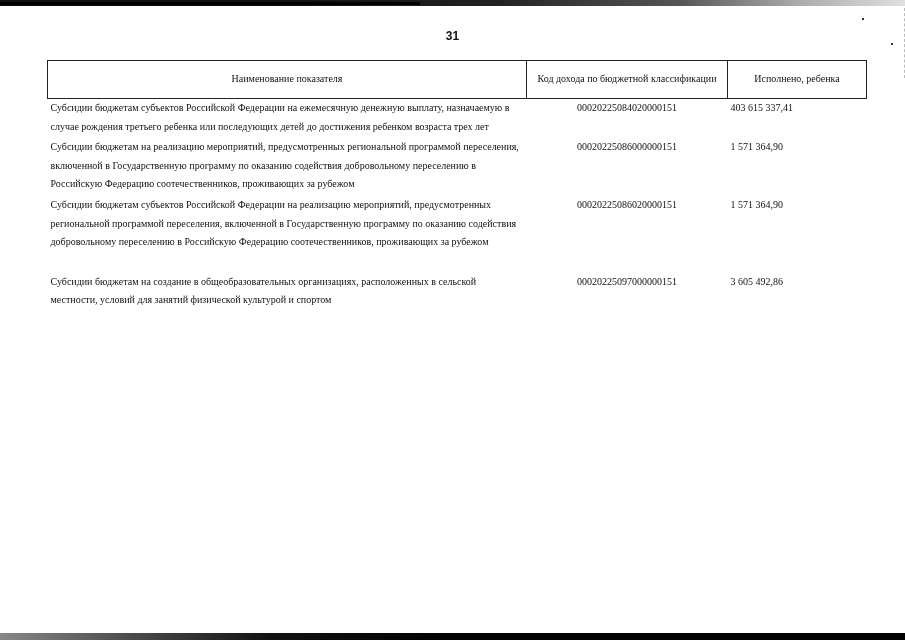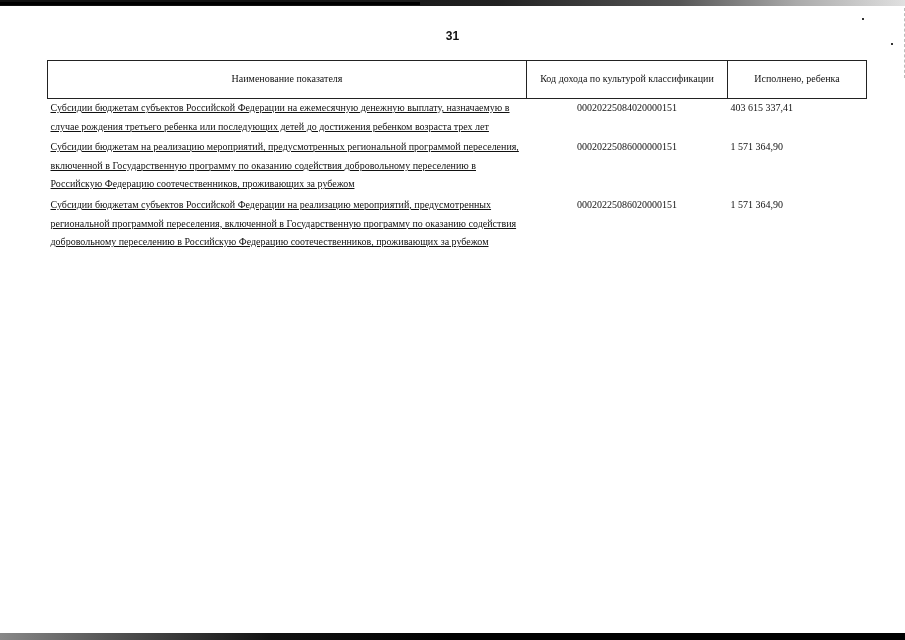--- a/index.html
+++ b/index.html
@@ -69,21 +69,21 @@
       text-align: center;
       vertical-align: middle;
       padding: 1px 4px;
       height: 35px;
     }
     table.report td {
       vertical-align: top;
       padding: 0 3px 0 3px;
       border: none;
     }
-    td.name { text-align: left; padding-left: 2px; text-decoration: underline; }
+    td.name { text-align: left; padding-left: 2px; }
     td.code { text-align: center; }
     td.amount { text-align: left; padding-right: 4px; }
     tr.spacer td { height: 19px; }
     tr.row td { padding-bottom: 2px; }
   </style>
 </head>
 <body>
 
 <div class="scan-top"></div>
 <div class="scan-top-2"></div>
@@ -95,21 +95,21 @@
 
 <table class="report">
   <colgroup>
     <col style="width:479px">
     <col style="width:201px">
     <col style="width:139px">
   </colgroup>
   <thead>
     <tr>
       <th>Наименование показателя</th>
-      <th>Код дохода по культурой классификации</th>
+      <th>Код дохода по бюджетной классификации</th>
       <th>Исполнено, ребенка</th>
     </tr>
   </thead>
   <tbody>
     <tr class="row">
       <td class="name">Субсидии бюджетам субъектов Российской Федерации на ежемесячную денежную выплату, назначаемую в случае рождения третьего ребенка или последующих детей до достижения ребенком возраста трех лет</td>
       <td class="code">00020225084020000151</td>
       <td class="amount">403 615 337,41</td>
     </tr>
     <tr class="row">
@@ -120,16 +120,21 @@
     <tr class="row">
       <td class="name">Субсидии бюджетам субъектов Российской Федерации на реализацию мероприятий, предусмотренных региональной программой переселения, включенной в Государственную программу по оказанию содействия добровольному переселению в Российскую Федерацию соотечественников, проживающих за рубежом</td>
       <td class="code">00020225086020000151</td>
       <td class="amount">1 571 364,90</td>
     </tr>
     <tr class="spacer">
       <td></td>
       <td></td>
       <td></td>
     </tr>
+    <tr class="row">
+      <td class="name">Субсидии бюджетам на создание в общеобразовательных организациях, расположенных в сельской местности, условий для занятий физической культурой и спортом</td>
+      <td class="code">00020225097000000151</td>
+      <td class="amount">3 605 492,86</td>
+    </tr>
   </tbody>
 </table>
 
 <div class="scan-bottom"></div>
 
 </body></html>

